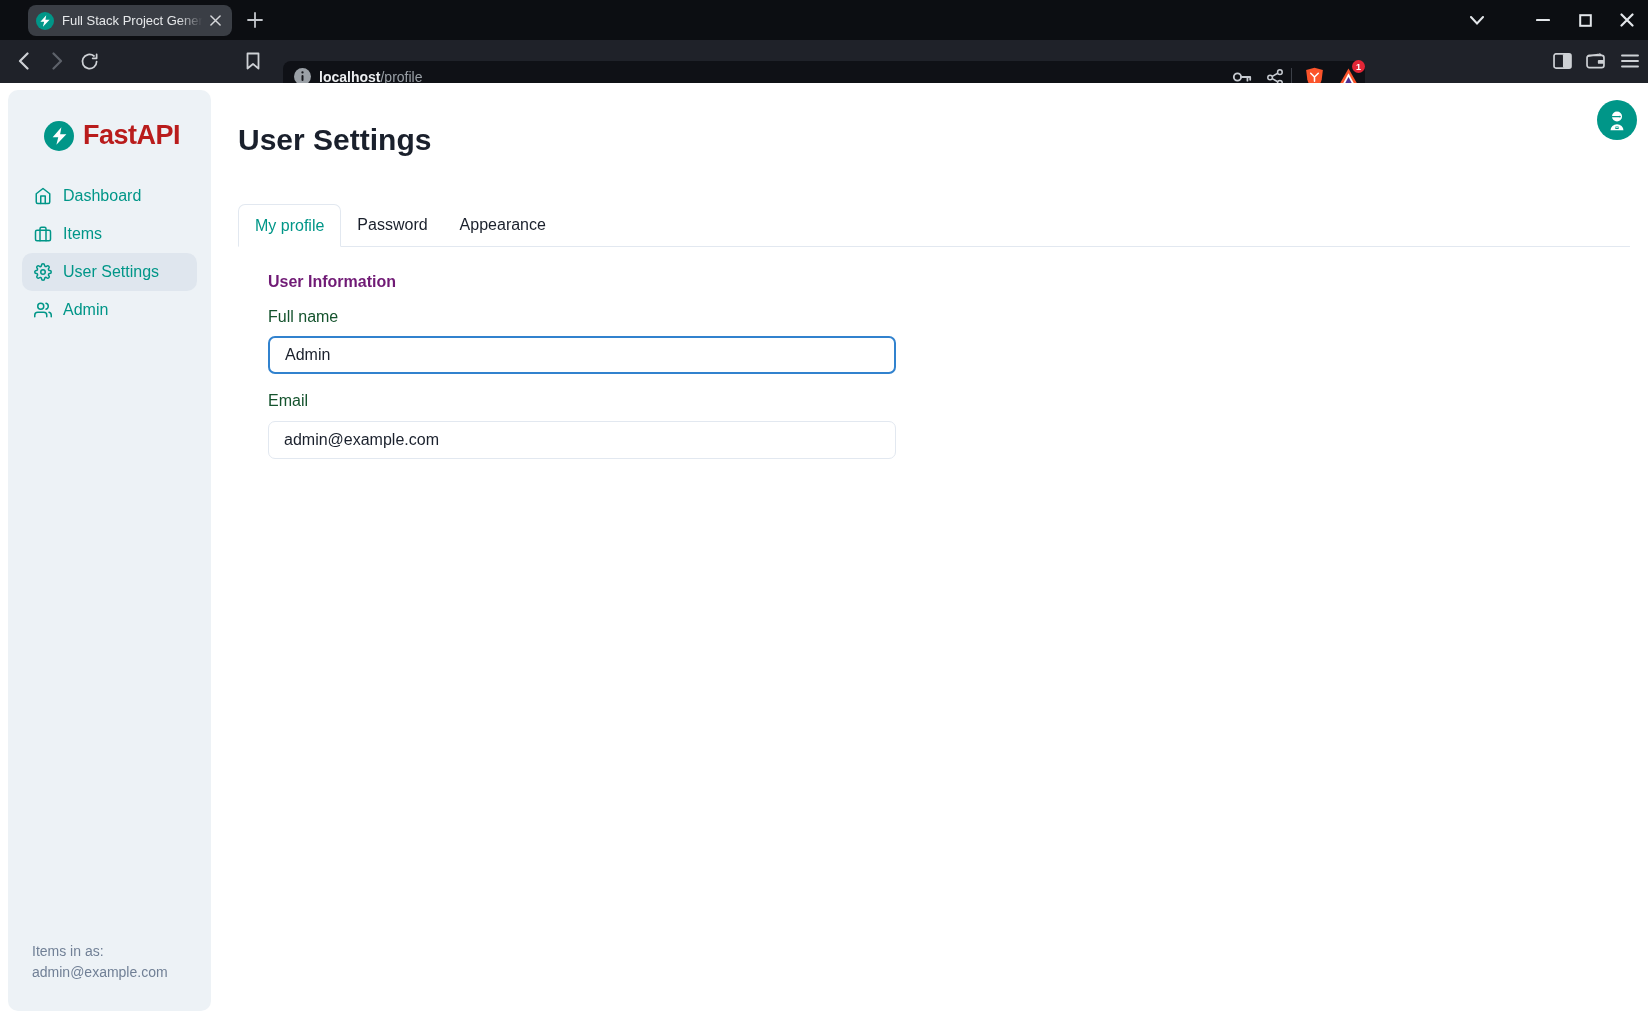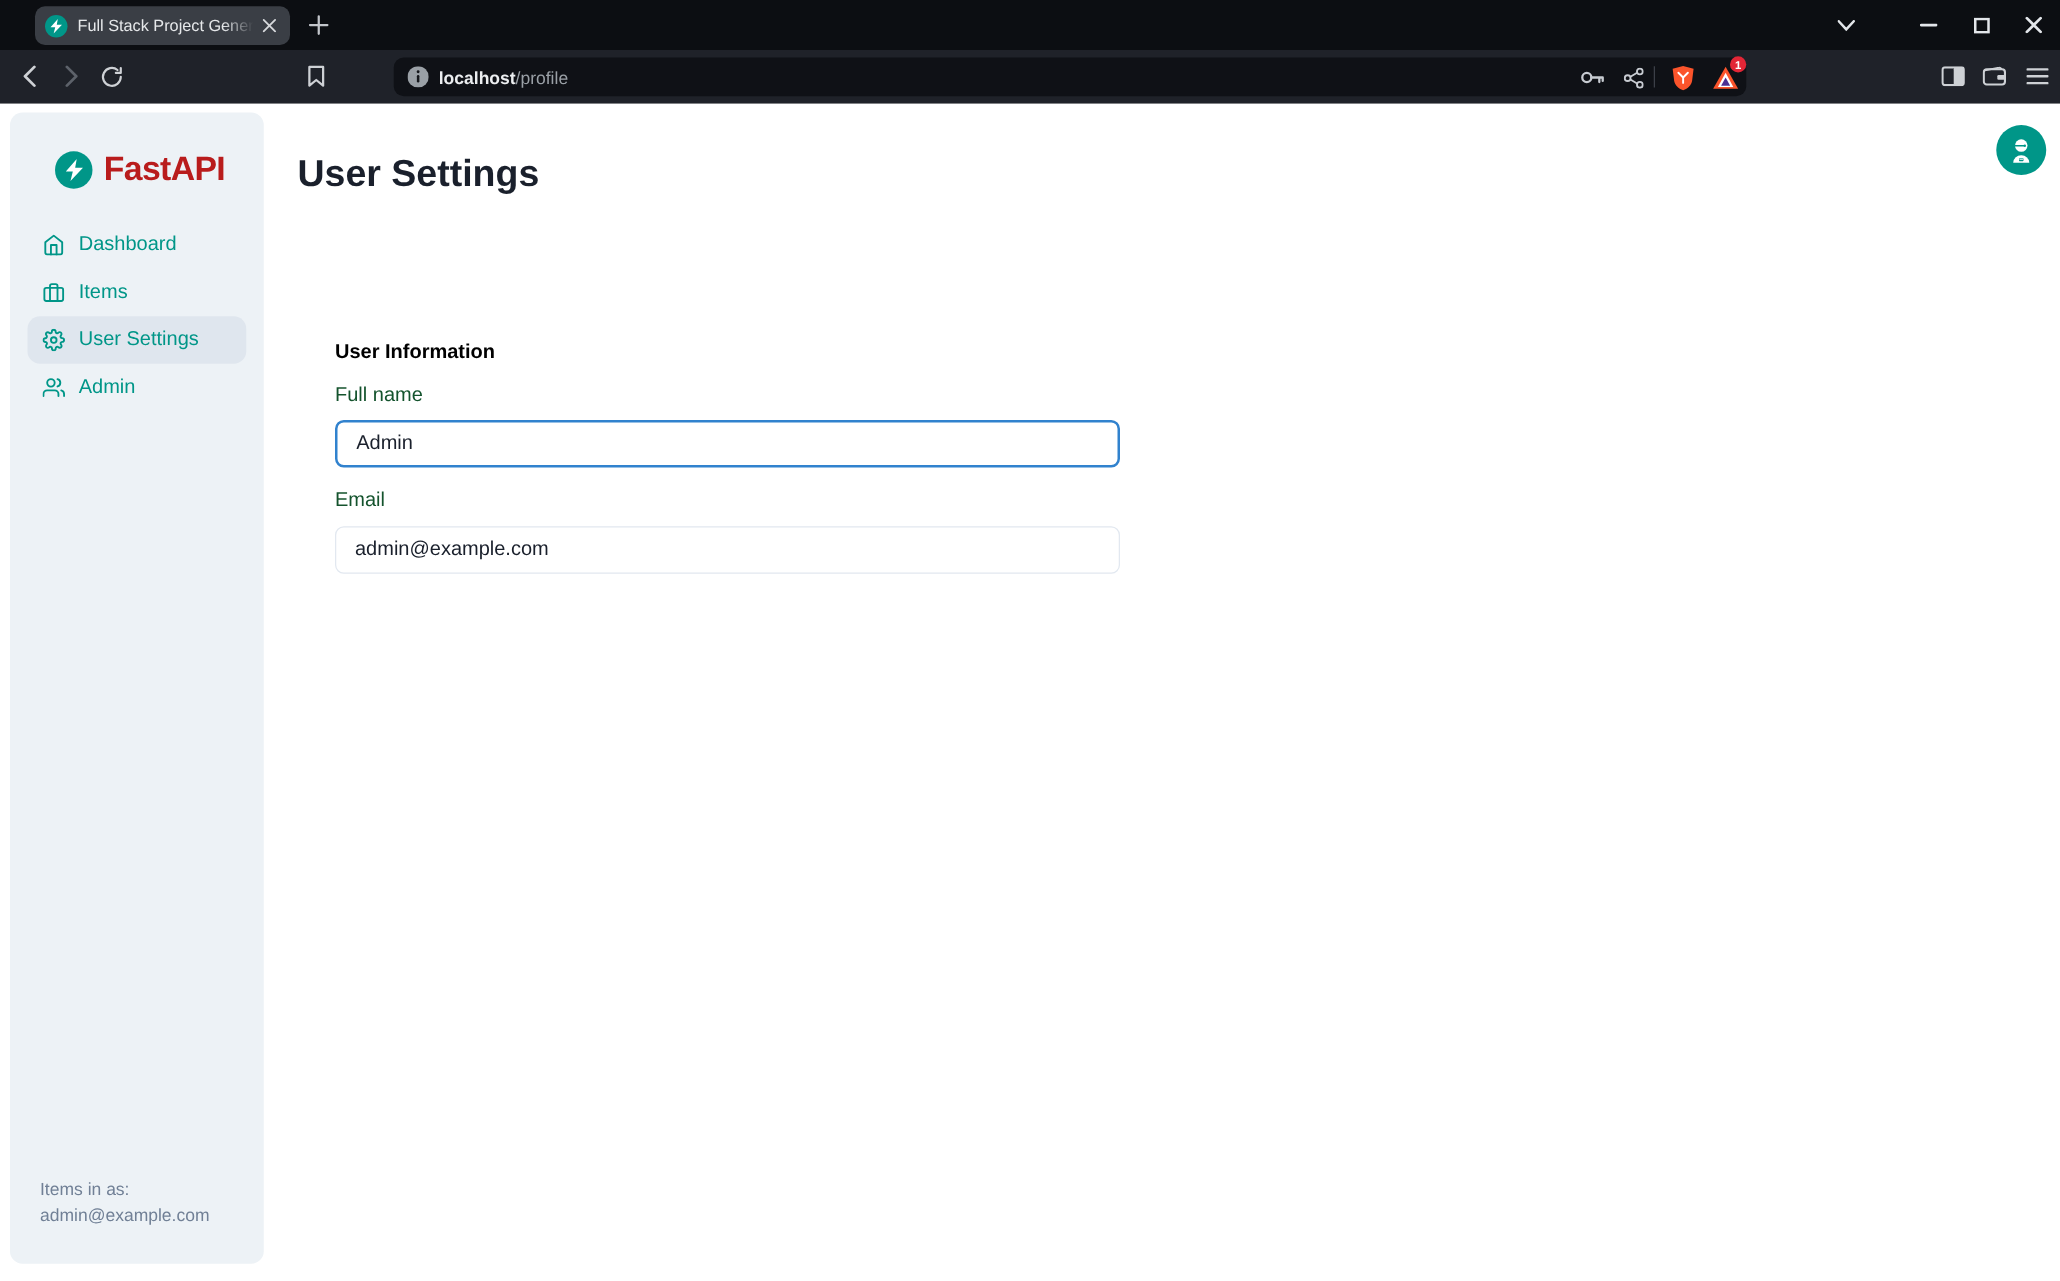--- a/index.html
+++ b/index.html
@@ -22,22 +22,22 @@
     display:flex; align-items:center; justify-content:center; }
   .win-controls { position:absolute; right:8px; top:6px; height:28px; display:flex;
     align-items:center; gap:16px; color:#e3e6ea; }
   .win-btn { width:26px; height:26px; display:flex; align-items:center; justify-content:center; }
   .win-chevron { margin-right:24px; }
 
   .toolbar { position:absolute; left:0; top:40px; width:100%; height:43px; background:#1f2229; }
   .nav-btn { position:absolute; top:8px; width:26px; height:26px; display:flex;
     align-items:center; justify-content:center; color:#ced1d5; }
   .nav-btn.dim { color:#5d626a; }
-  .urlbar { position:absolute; left:283px; top:6px; width:1082px; height:31px; background:#0f1116;
-    border-radius:8px; display:flex; align-items:center;margin-left:32px; }
+  .urlbar { position:absolute; left:283px; top:21px; width:1082px; height:31px; background:#0f1116;
+    border-radius:8px; display:flex; align-items:center; }
   .info-badge { position:absolute; left:11px; top:7px; }
   .url-text { position:absolute; left:36px; top:0; height:31px; display:flex; align-items:center;
     font-size:14px; }
   .url-host { color:#eceef0; font-weight:700; }
   .url-path { color:#9aa0a6; }
   .url-icon { position:absolute; top:3px; width:26px; height:26px; display:flex;
     align-items:center; justify-content:center; color:#c7cbd1; }
   .url-divider { position:absolute; left:1008px; top:7px; width:1px; height:17px; background:#3c4048; }
   .badge { position:absolute; right:-4px; top:-4px; min-width:13px; height:13px; background:#e32636;
     border-radius:7px; color:#fff; font-size:9px; font-weight:700; display:flex;
@@ -68,21 +68,21 @@
     color:#1a202c; }
 
   .tabs { position:absolute; left:238px; top:121px; right:18px; height:43px; display:flex;
     align-items:stretch; border-bottom:1px solid #e2e8f0; }
   .tab-item { padding:0 16px; display:flex; align-items:center; font-size:16px; color:#1a202c;
     cursor:pointer; }
   .tab-item.active { border:1px solid #e2e8f0; border-bottom:1px solid #fff; margin-bottom:-1px;
     border-radius:7px 7px 0 0; background:#fff; color:#009688; }
 
   .section-title { position:absolute; left:268px; top:190px; font-size:16px; font-weight:700;
-    color:#000000; }
+    color:#701a75; }
   .field-label { position:absolute; left:268px; font-size:16px; color:#14532d; }
   .label-fullname { top:225px; }
   .label-email { top:309px; }
   .text-input { position:absolute; left:268px; width:628px; height:38px; border-radius:7px;
     font-size:16px; color:#1a202c; padding:0 15px; background:#fff; outline:none;
     font-family:"Liberation Sans", sans-serif; }
   .input-fullname { top:253px; border:2px solid #3182ce; }
   .input-email { top:338px; border:1px solid #e2e8f0; }
   .btn-row { position:absolute; left:268px; top:392px; display:flex; gap:13px; }
   .btn { height:37px; border:none; border-radius:7px; font-size:16px; font-weight:700;
@@ -293,20 +293,25 @@
           <circle cx="15.5" cy="8.2" r="1.2" fill="#009688"></circle>
           <path d="M4 25 a8 7.4 0 0 1 16 0 z" fill="#fff"></path>
           <rect x="9.8" y="20.5" width="4.4" height="3" rx="0.6" fill="#009688"></rect>
           <path d="M10.2 21.6 h3.6" stroke="#fff" stroke-width="0.9"></path>
         </svg>
     </span>
   </div>
 
   <h1 class="page-title">User Settings</h1>
 
+  <div class="tabs">
+    <div class="tab-item active">My profile</div>
+    <div class="tab-item">Password</div>
+    <div class="tab-item">Appearance</div>
+  </div>
 
   <div class="section-title">User Information</div>
 
   <label class="field-label label-fullname">Full name</label>
   <input class="text-input input-fullname" type="text" value="Admin" style="">
 
   <label class="field-label label-email">Email</label>
   <input class="text-input input-email" type="text" value="admin@example.com" style="">
 
 

